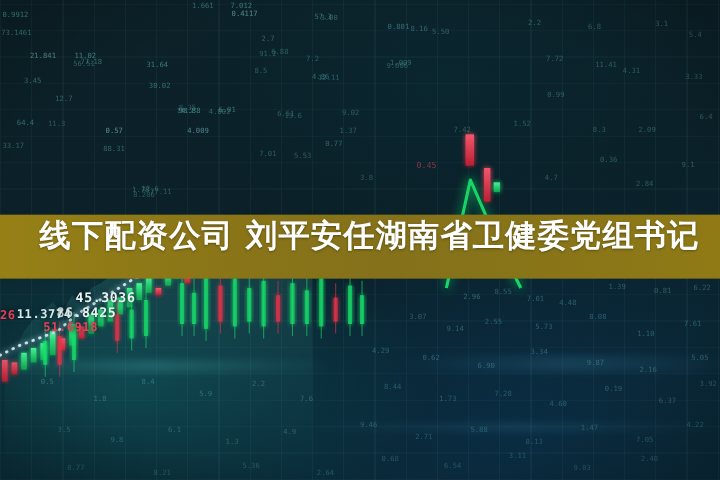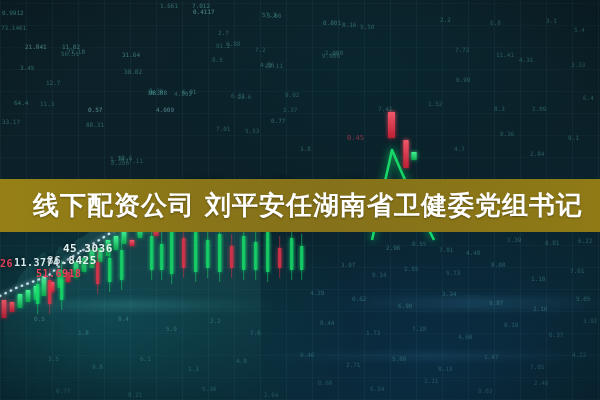--- a/index.html
+++ b/index.html
@@ -55,21 +55,21 @@
   }
 
   
   svg.layer{position:absolute;left:0;top:0;width:600px;height:400px;}
 
   
   #banner{
     position:absolute;
     left:0;top:179px;width:600px;height:53px;
     background:#8a7518;
-    display:flex;align-items:center;
+    display:flex;
     box-shadow:0 0 0 0 rgba(0,0,0,0);
   }
   #banner .glow{
     position:absolute;inset:0;
     background:linear-gradient(90deg,
       rgba(150,128,22,1) 0%,
       rgba(138,117,24,1) 30%,
       rgba(132,113,26,1) 55%,
       rgba(143,122,22,1) 100%);
     mix-blend-mode:normal;

